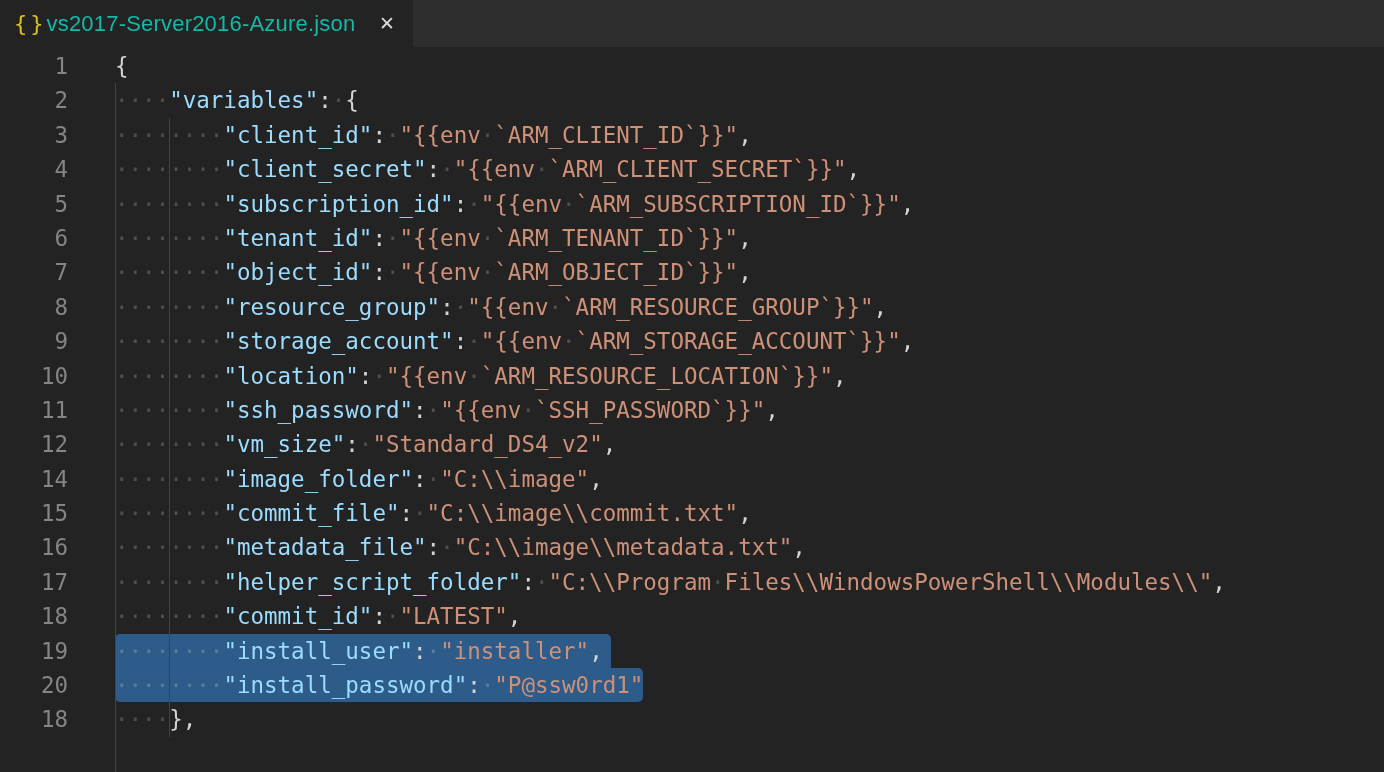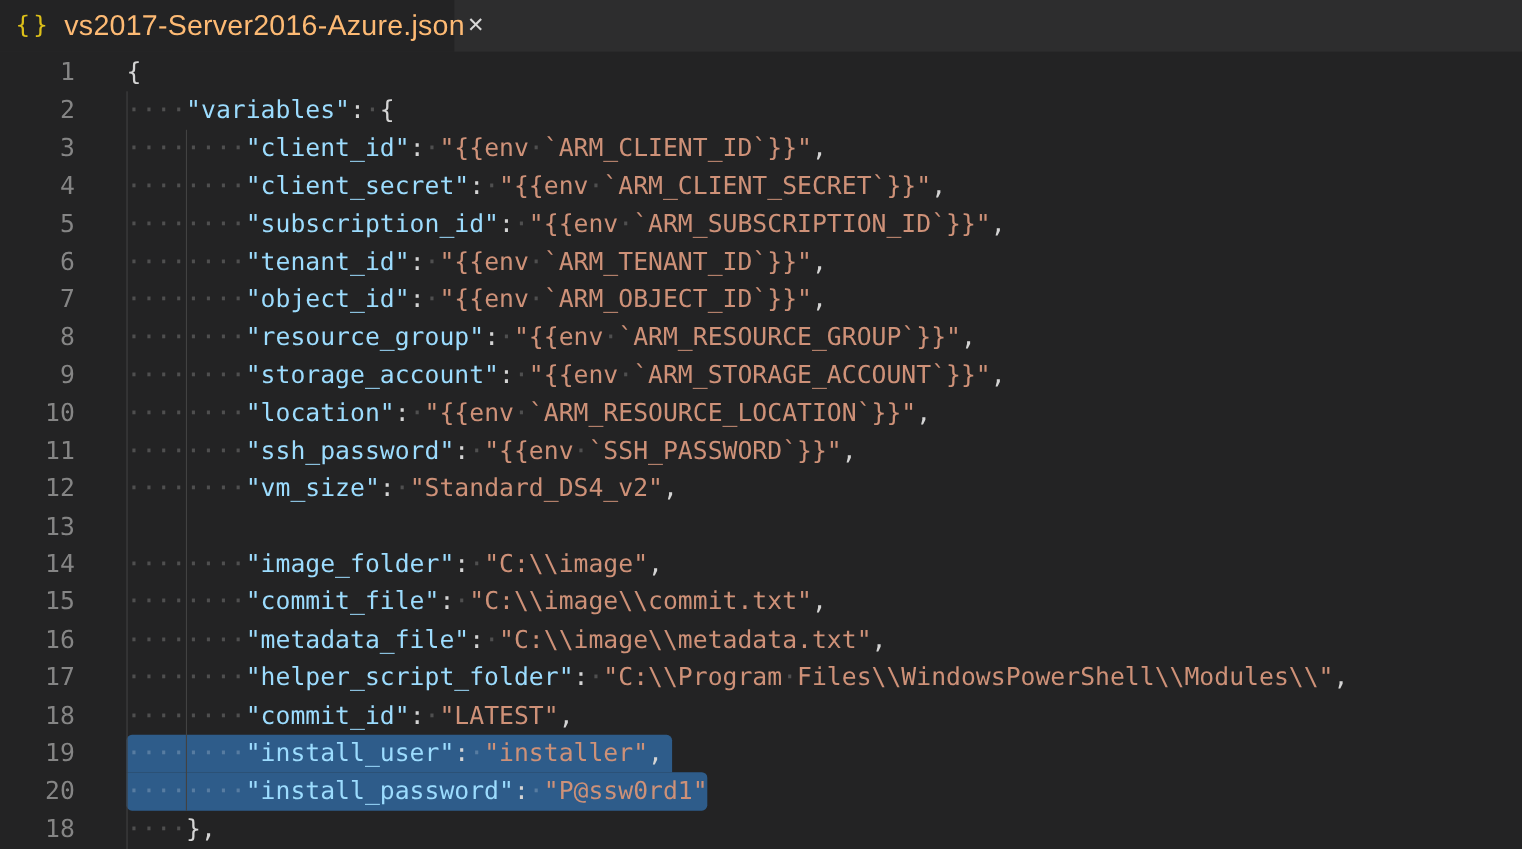--- a/index.html
+++ b/index.html
@@ -16,22 +16,22 @@
   .tabbar{height:47px;width:100%;background:var(--tabstrip);display:flex;align-items:stretch;}
   .tab{
     width:413px;background:var(--bg);display:flex;align-items:center;
     padding:0 16px 0 14px;cursor:pointer;
   }
   .tab-icon{
     color:#ddc019;font-size:22px;letter-spacing:3px;flex:none;
     font-family:"DejaVu Sans Mono",monospace;
   }
   .tab-title{
-    margin-left:12px;color:#fdba74;font-family:"Liberation Sans","DejaVu Sans",sans-serif;
-    font-size:26px;letter-spacing:0.2px;white-space:nowrap;
+    margin-left:0;color:#14b8a6;font-family:"Liberation Sans","DejaVu Sans",sans-serif;
+    font-size:22px;letter-spacing:0.2px;white-space:nowrap;
   }
   .tab-close{
     margin-left:auto;color:#d8d8d8;font-size:19px;line-height:1;padding:2px;
     font-family:"DejaVu Sans",sans-serif;cursor:pointer;
   }
   
   .code{position:absolute;left:0;top:47px;width:1384px;height:725px;padding-top:2px;}
   .line{display:flex;height:34.4px;line-height:34.4px;font-size:22.5px;white-space:pre;}
   .ln{flex:none;width:68px;text-align:right;color:var(--ln);user-select:none;}
   .lc{margin-left:47px;position:relative;}
@@ -65,21 +65,20 @@
       <div class="line"><span class="ln">3</span><span class="lc"><span class="ws">·</span><span class="ws">·</span><span class="ws">·</span><span class="ws">·</span><span class="ws">·</span><span class="ws">·</span><span class="ws">·</span><span class="ws">·</span><span class="k">"client_id"</span><span class="p">:</span><span class="ws">·</span><span class="s">"{{env</span><span class="ws">·</span><span class="s">`ARM_CLIENT_ID`}}"</span><span class="p">,</span></span></div>
       <div class="line"><span class="ln">4</span><span class="lc"><span class="ws">·</span><span class="ws">·</span><span class="ws">·</span><span class="ws">·</span><span class="ws">·</span><span class="ws">·</span><span class="ws">·</span><span class="ws">·</span><span class="k">"client_secret"</span><span class="p">:</span><span class="ws">·</span><span class="s">"{{env</span><span class="ws">·</span><span class="s">`ARM_CLIENT_SECRET`}}"</span><span class="p">,</span></span></div>
       <div class="line"><span class="ln">5</span><span class="lc"><span class="ws">·</span><span class="ws">·</span><span class="ws">·</span><span class="ws">·</span><span class="ws">·</span><span class="ws">·</span><span class="ws">·</span><span class="ws">·</span><span class="k">"subscription_id"</span><span class="p">:</span><span class="ws">·</span><span class="s">"{{env</span><span class="ws">·</span><span class="s">`ARM_SUBSCRIPTION_ID`}}"</span><span class="p">,</span></span></div>
       <div class="line"><span class="ln">6</span><span class="lc"><span class="ws">·</span><span class="ws">·</span><span class="ws">·</span><span class="ws">·</span><span class="ws">·</span><span class="ws">·</span><span class="ws">·</span><span class="ws">·</span><span class="k">"tenant_id"</span><span class="p">:</span><span class="ws">·</span><span class="s">"{{env</span><span class="ws">·</span><span class="s">`ARM_TENANT_ID`}}"</span><span class="p">,</span></span></div>
       <div class="line"><span class="ln">7</span><span class="lc"><span class="ws">·</span><span class="ws">·</span><span class="ws">·</span><span class="ws">·</span><span class="ws">·</span><span class="ws">·</span><span class="ws">·</span><span class="ws">·</span><span class="k">"object_id"</span><span class="p">:</span><span class="ws">·</span><span class="s">"{{env</span><span class="ws">·</span><span class="s">`ARM_OBJECT_ID`}}"</span><span class="p">,</span></span></div>
       <div class="line"><span class="ln">8</span><span class="lc"><span class="ws">·</span><span class="ws">·</span><span class="ws">·</span><span class="ws">·</span><span class="ws">·</span><span class="ws">·</span><span class="ws">·</span><span class="ws">·</span><span class="k">"resource_group"</span><span class="p">:</span><span class="ws">·</span><span class="s">"{{env</span><span class="ws">·</span><span class="s">`ARM_RESOURCE_GROUP`}}"</span><span class="p">,</span></span></div>
       <div class="line"><span class="ln">9</span><span class="lc"><span class="ws">·</span><span class="ws">·</span><span class="ws">·</span><span class="ws">·</span><span class="ws">·</span><span class="ws">·</span><span class="ws">·</span><span class="ws">·</span><span class="k">"storage_account"</span><span class="p">:</span><span class="ws">·</span><span class="s">"{{env</span><span class="ws">·</span><span class="s">`ARM_STORAGE_ACCOUNT`}}"</span><span class="p">,</span></span></div>
       <div class="line"><span class="ln">10</span><span class="lc"><span class="ws">·</span><span class="ws">·</span><span class="ws">·</span><span class="ws">·</span><span class="ws">·</span><span class="ws">·</span><span class="ws">·</span><span class="ws">·</span><span class="k">"location"</span><span class="p">:</span><span class="ws">·</span><span class="s">"{{env</span><span class="ws">·</span><span class="s">`ARM_RESOURCE_LOCATION`}}"</span><span class="p">,</span></span></div>
       <div class="line"><span class="ln">11</span><span class="lc"><span class="ws">·</span><span class="ws">·</span><span class="ws">·</span><span class="ws">·</span><span class="ws">·</span><span class="ws">·</span><span class="ws">·</span><span class="ws">·</span><span class="k">"ssh_password"</span><span class="p">:</span><span class="ws">·</span><span class="s">"{{env</span><span class="ws">·</span><span class="s">`SSH_PASSWORD`}}"</span><span class="p">,</span></span></div>
       <div class="line"><span class="ln">12</span><span class="lc"><span class="ws">·</span><span class="ws">·</span><span class="ws">·</span><span class="ws">·</span><span class="ws">·</span><span class="ws">·</span><span class="ws">·</span><span class="ws">·</span><span class="k">"vm_size"</span><span class="p">:</span><span class="ws">·</span><span class="s">"Standard_DS4_v2"</span><span class="p">,</span></span></div>
-      <div class="line"><span class="ln">13</span><span class="lc"></span></div>
       <div class="line"><span class="ln">14</span><span class="lc"><span class="ws">·</span><span class="ws">·</span><span class="ws">·</span><span class="ws">·</span><span class="ws">·</span><span class="ws">·</span><span class="ws">·</span><span class="ws">·</span><span class="k">"image_folder"</span><span class="p">:</span><span class="ws">·</span><span class="s">"C:\\image"</span><span class="p">,</span></span></div>
       <div class="line"><span class="ln">15</span><span class="lc"><span class="ws">·</span><span class="ws">·</span><span class="ws">·</span><span class="ws">·</span><span class="ws">·</span><span class="ws">·</span><span class="ws">·</span><span class="ws">·</span><span class="k">"commit_file"</span><span class="p">:</span><span class="ws">·</span><span class="s">"C:\\image\\commit.txt"</span><span class="p">,</span></span></div>
       <div class="line"><span class="ln">16</span><span class="lc"><span class="ws">·</span><span class="ws">·</span><span class="ws">·</span><span class="ws">·</span><span class="ws">·</span><span class="ws">·</span><span class="ws">·</span><span class="ws">·</span><span class="k">"metadata_file"</span><span class="p">:</span><span class="ws">·</span><span class="s">"C:\\image\\metadata.txt"</span><span class="p">,</span></span></div>
       <div class="line"><span class="ln">17</span><span class="lc"><span class="ws">·</span><span class="ws">·</span><span class="ws">·</span><span class="ws">·</span><span class="ws">·</span><span class="ws">·</span><span class="ws">·</span><span class="ws">·</span><span class="k">"helper_script_folder"</span><span class="p">:</span><span class="ws">·</span><span class="s">"C:\\Program</span><span class="ws">·</span><span class="s">Files\\WindowsPowerShell\\Modules\\"</span><span class="p">,</span></span></div>
       <div class="line"><span class="ln">18</span><span class="lc"><span class="ws">·</span><span class="ws">·</span><span class="ws">·</span><span class="ws">·</span><span class="ws">·</span><span class="ws">·</span><span class="ws">·</span><span class="ws">·</span><span class="k">"commit_id"</span><span class="p">:</span><span class="ws">·</span><span class="s">"LATEST"</span><span class="p">,</span></span></div>
       <div class="line"><span class="ln">19</span><span class="lc"><span class="sel sel-first sel-tail"><span class="ws">·</span><span class="ws">·</span><span class="ws">·</span><span class="ws">·</span><span class="ws">·</span><span class="ws">·</span><span class="ws">·</span><span class="ws">·</span><span class="k">"install_user"</span><span class="p">:</span><span class="ws">·</span><span class="s">"installer"</span><span class="p">,</span></span></span></div>
       <div class="line"><span class="ln">20</span><span class="lc"><span class="sel sel-last"><span class="ws">·</span><span class="ws">·</span><span class="ws">·</span><span class="ws">·</span><span class="ws">·</span><span class="ws">·</span><span class="ws">·</span><span class="ws">·</span><span class="k">"install_password"</span><span class="p">:</span><span class="ws">·</span><span class="s">"P@ssw0rd1"</span></span></span></div>
       <div class="line"><span class="ln">18</span><span class="lc"><span class="ws">·</span><span class="ws">·</span><span class="ws">·</span><span class="ws">·</span><span class="p">},</span></span></div>
     </div>
   <div class="guide guide1"></div>

